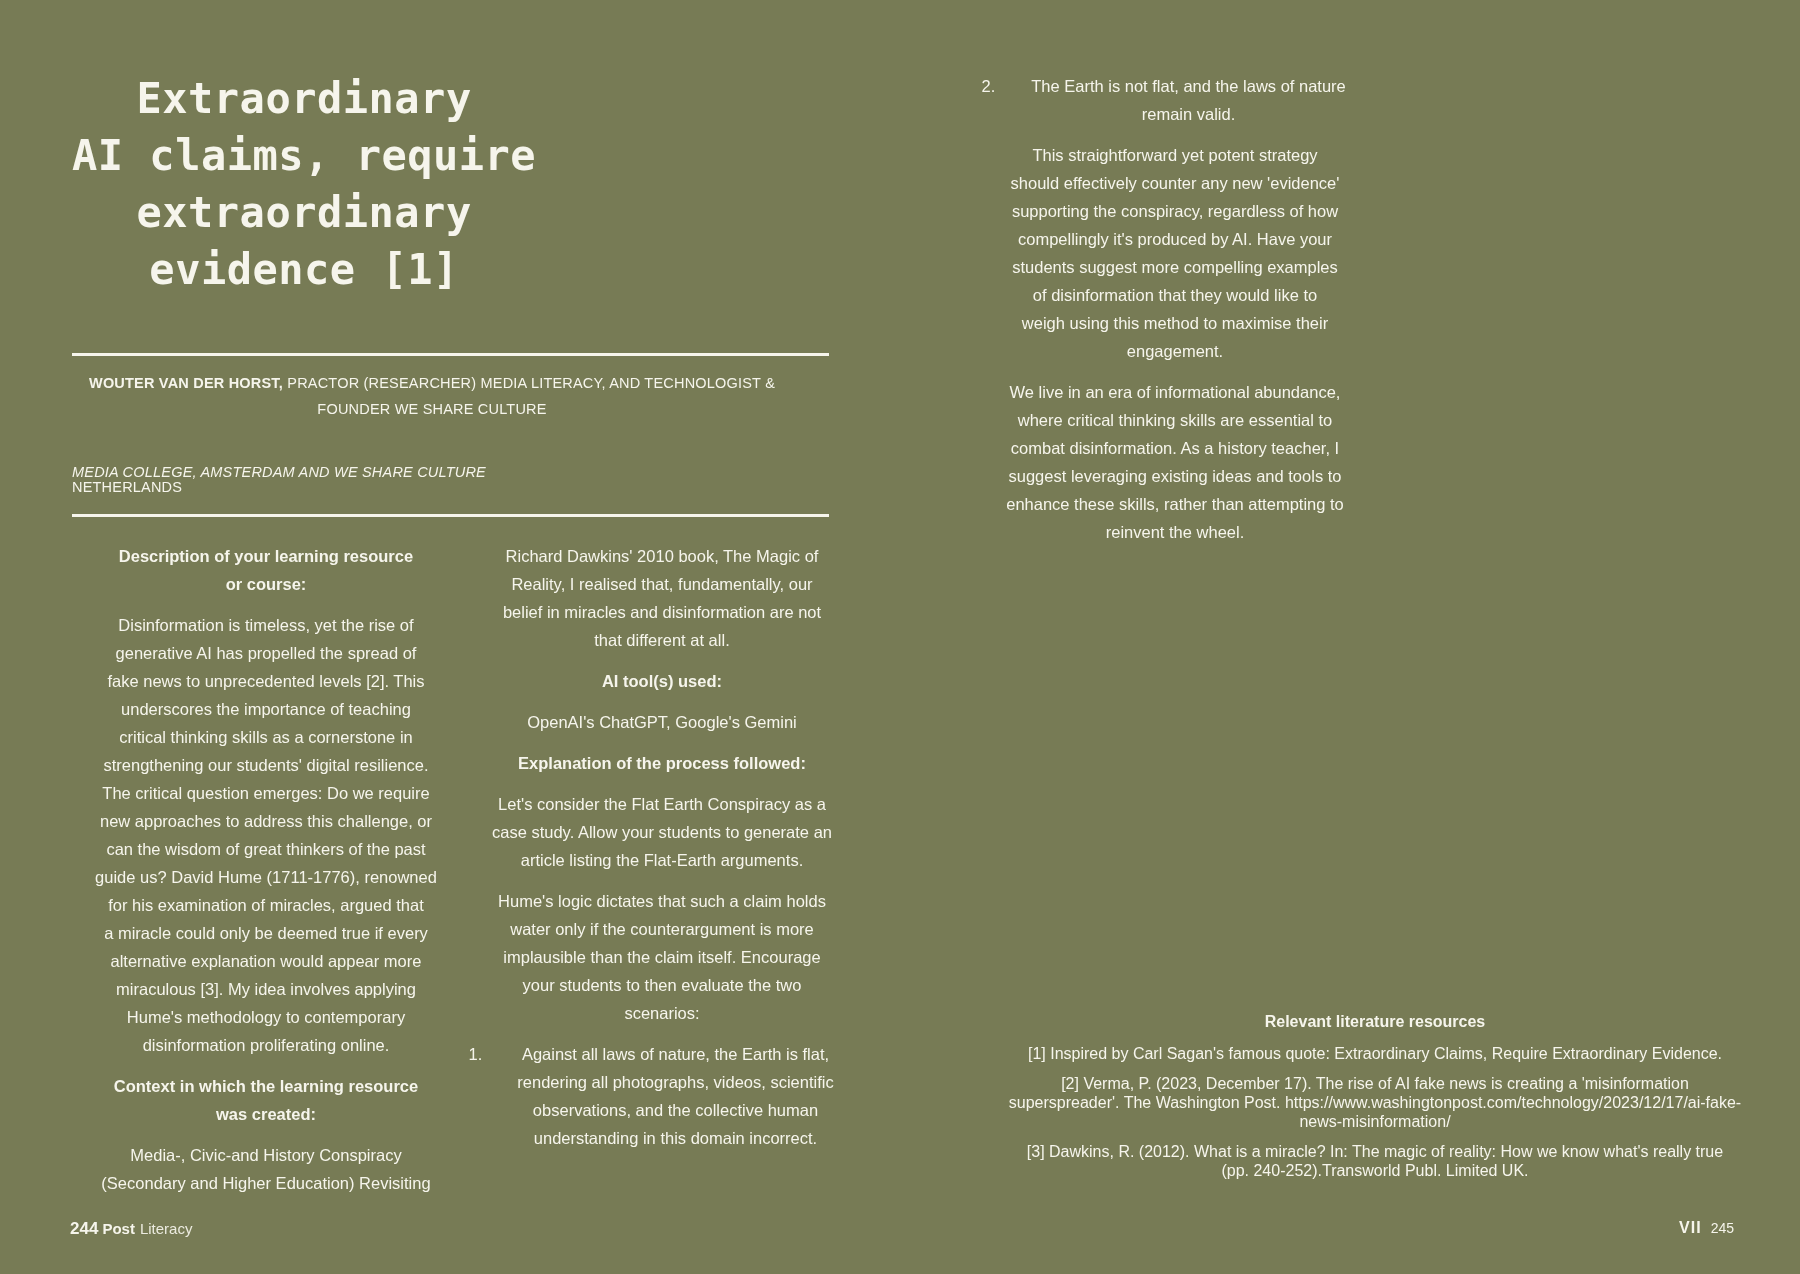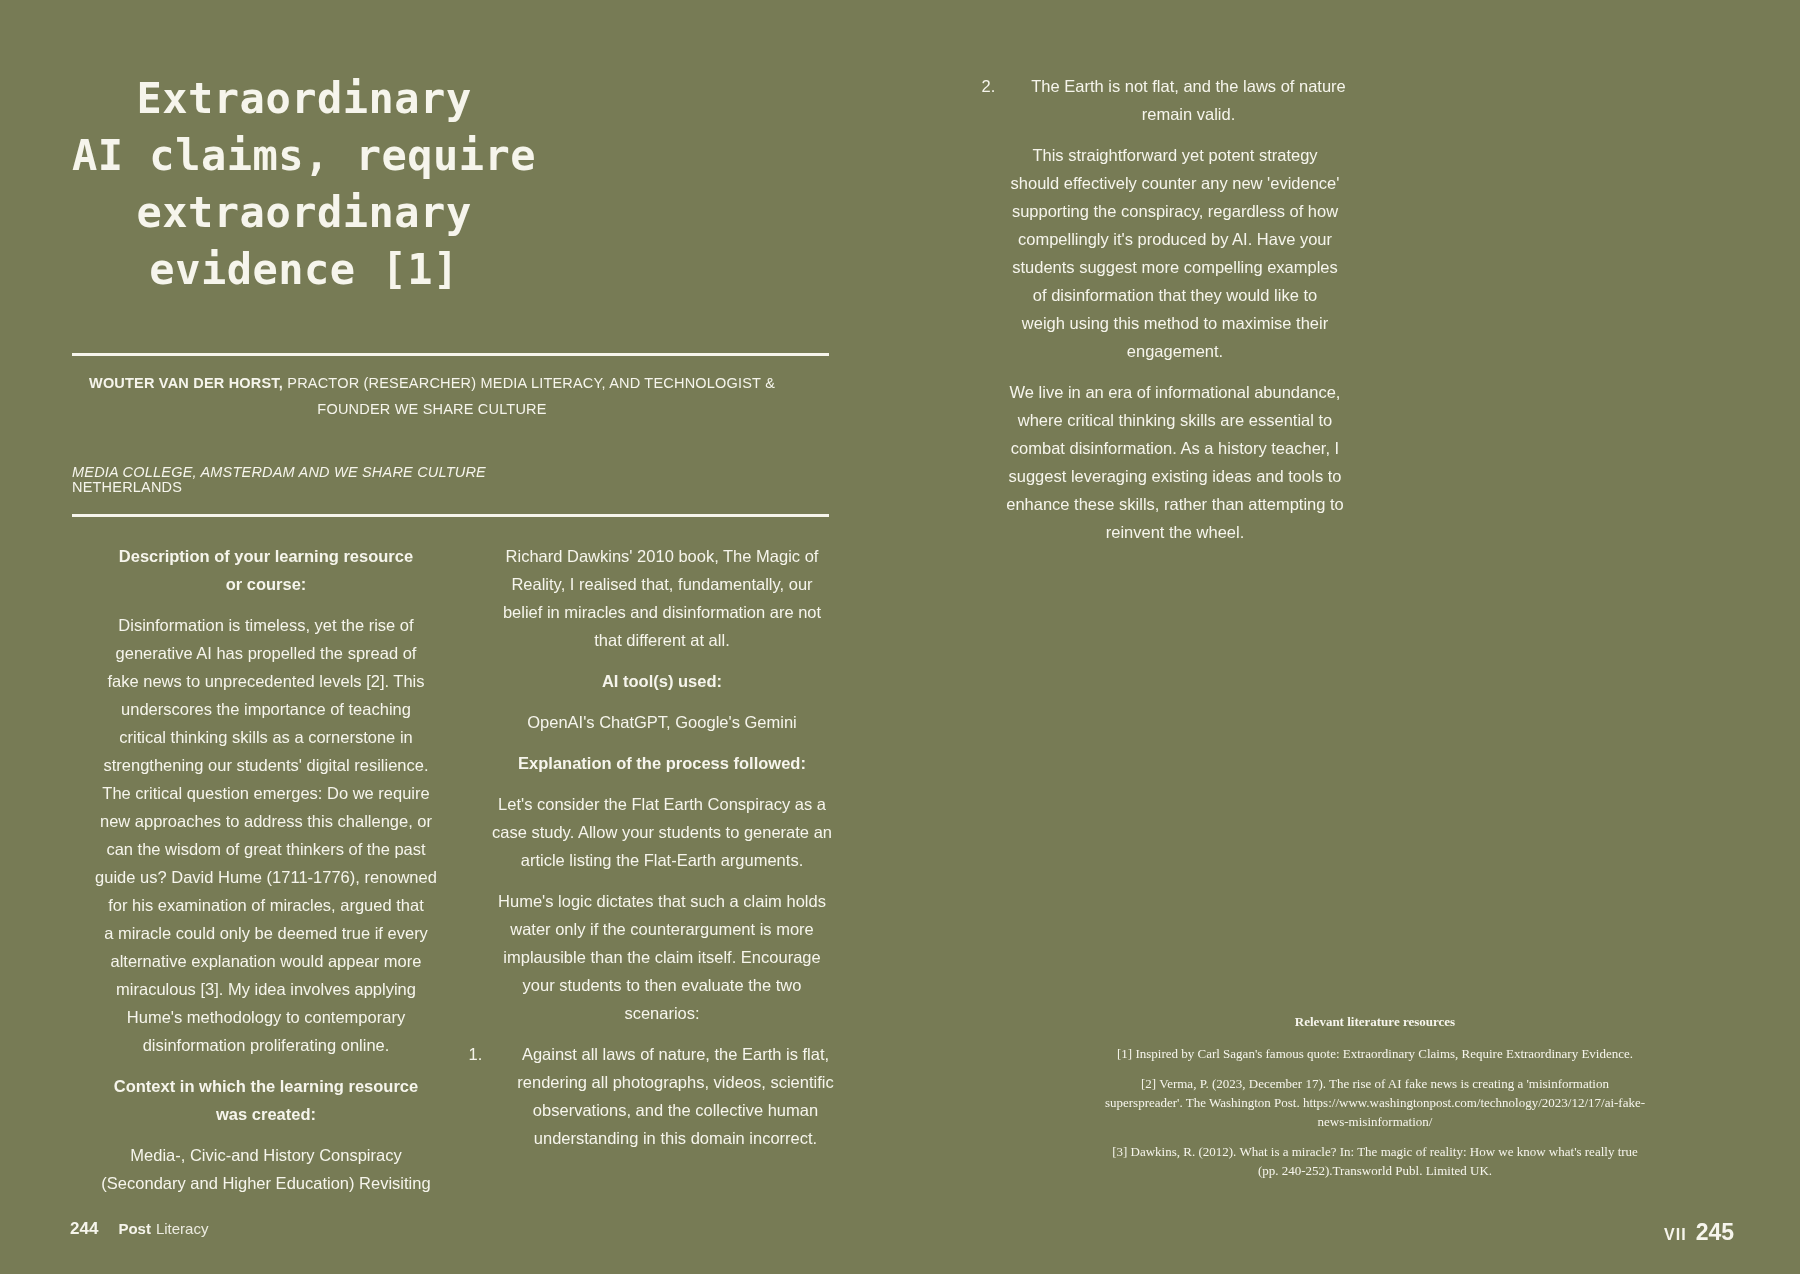--- a/index.html
+++ b/index.html
@@ -67,51 +67,51 @@
 
   .list-item { display: flex; margin: 0 0 13px 0; }
   .num { flex: 0 0 27px; width: 27px; }
   .item-text { white-space: pre-line; flex: 1; }
 
   .literature {
     position: absolute;
     left: 975px;
     top: 1012px;
     width: 800px;
-    font-family: Liberation Serif, serif;
-    font-size: 13px;
+    font-family: Liberation Sans, sans-serif;
+    font-size: 16px;
   }
   .lit-heading { font-weight: bold; line-height: 20px; margin-bottom: 12px; }
   .lit-item { line-height: 19px; margin-bottom: 11px; white-space: pre-line; }
 
   .footer-left {
     position: absolute;
     left: 70px;
     top: 1219px;
     font-size: 15px;
   }
   .footer-left .pg-num {
     font-size: 17px;
     font-weight: bold;
-    margin-right: 20px;
+    margin-right: 4px;
   }
   .brand-bold { font-weight: bold; margin-right: 5px; }
   .brand-light { opacity: 0.92; }
   .footer-right {
     position: absolute;
     right: 66px;
     top: 1219px;
   }
   .chapter {
     font-size: 16px;
     font-weight: bold;
     letter-spacing: 1px;
     margin-right: 9px;
   }
-  .footer-right .pg-num { font-size: 23px; font-weight: bold; }
+  .footer-right .pg-num { font-size: 14px; font-weight: normal; }
 </style>
 </head>
 <body>
 
 <div class="page">
 
   <div class="title">Extraordinary
 AI claims, require
 extraordinary
 evidence [1]</div>

